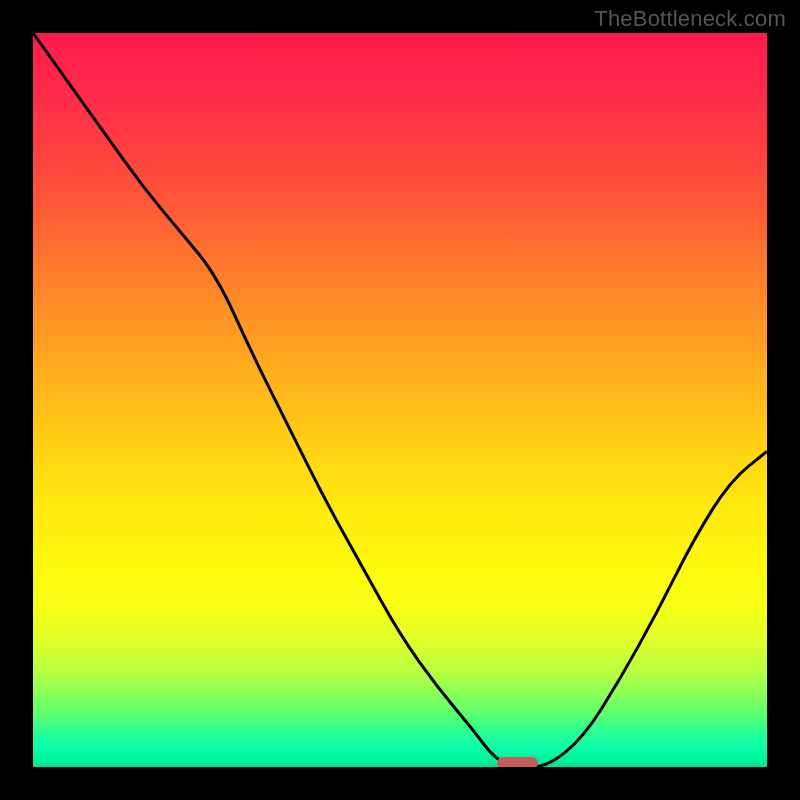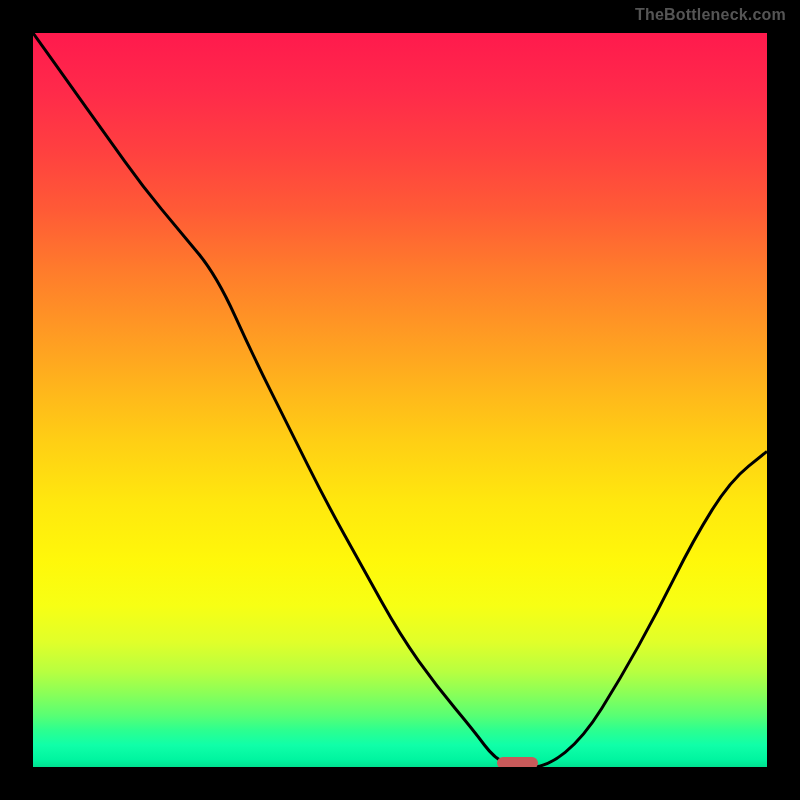--- a/index.html
+++ b/index.html
@@ -15,22 +15,22 @@
     position: relative;
     width: 800px;
     height: 800px;
     background: #000;
   }
   .watermark {
     position: absolute;
     top: 6px;
     right: 14px;
     color: #555;
-    font-size: 16px;
-    font-weight: 700;
+    font-size: 22px;
+    font-weight: 400;
     letter-spacing: 0.2px;
     z-index: 10;
   }
   .plot {
     position: absolute;
     left: 33px;
     top: 33px;
     width: 734px;
     height: 734px;
     overflow: hidden;

